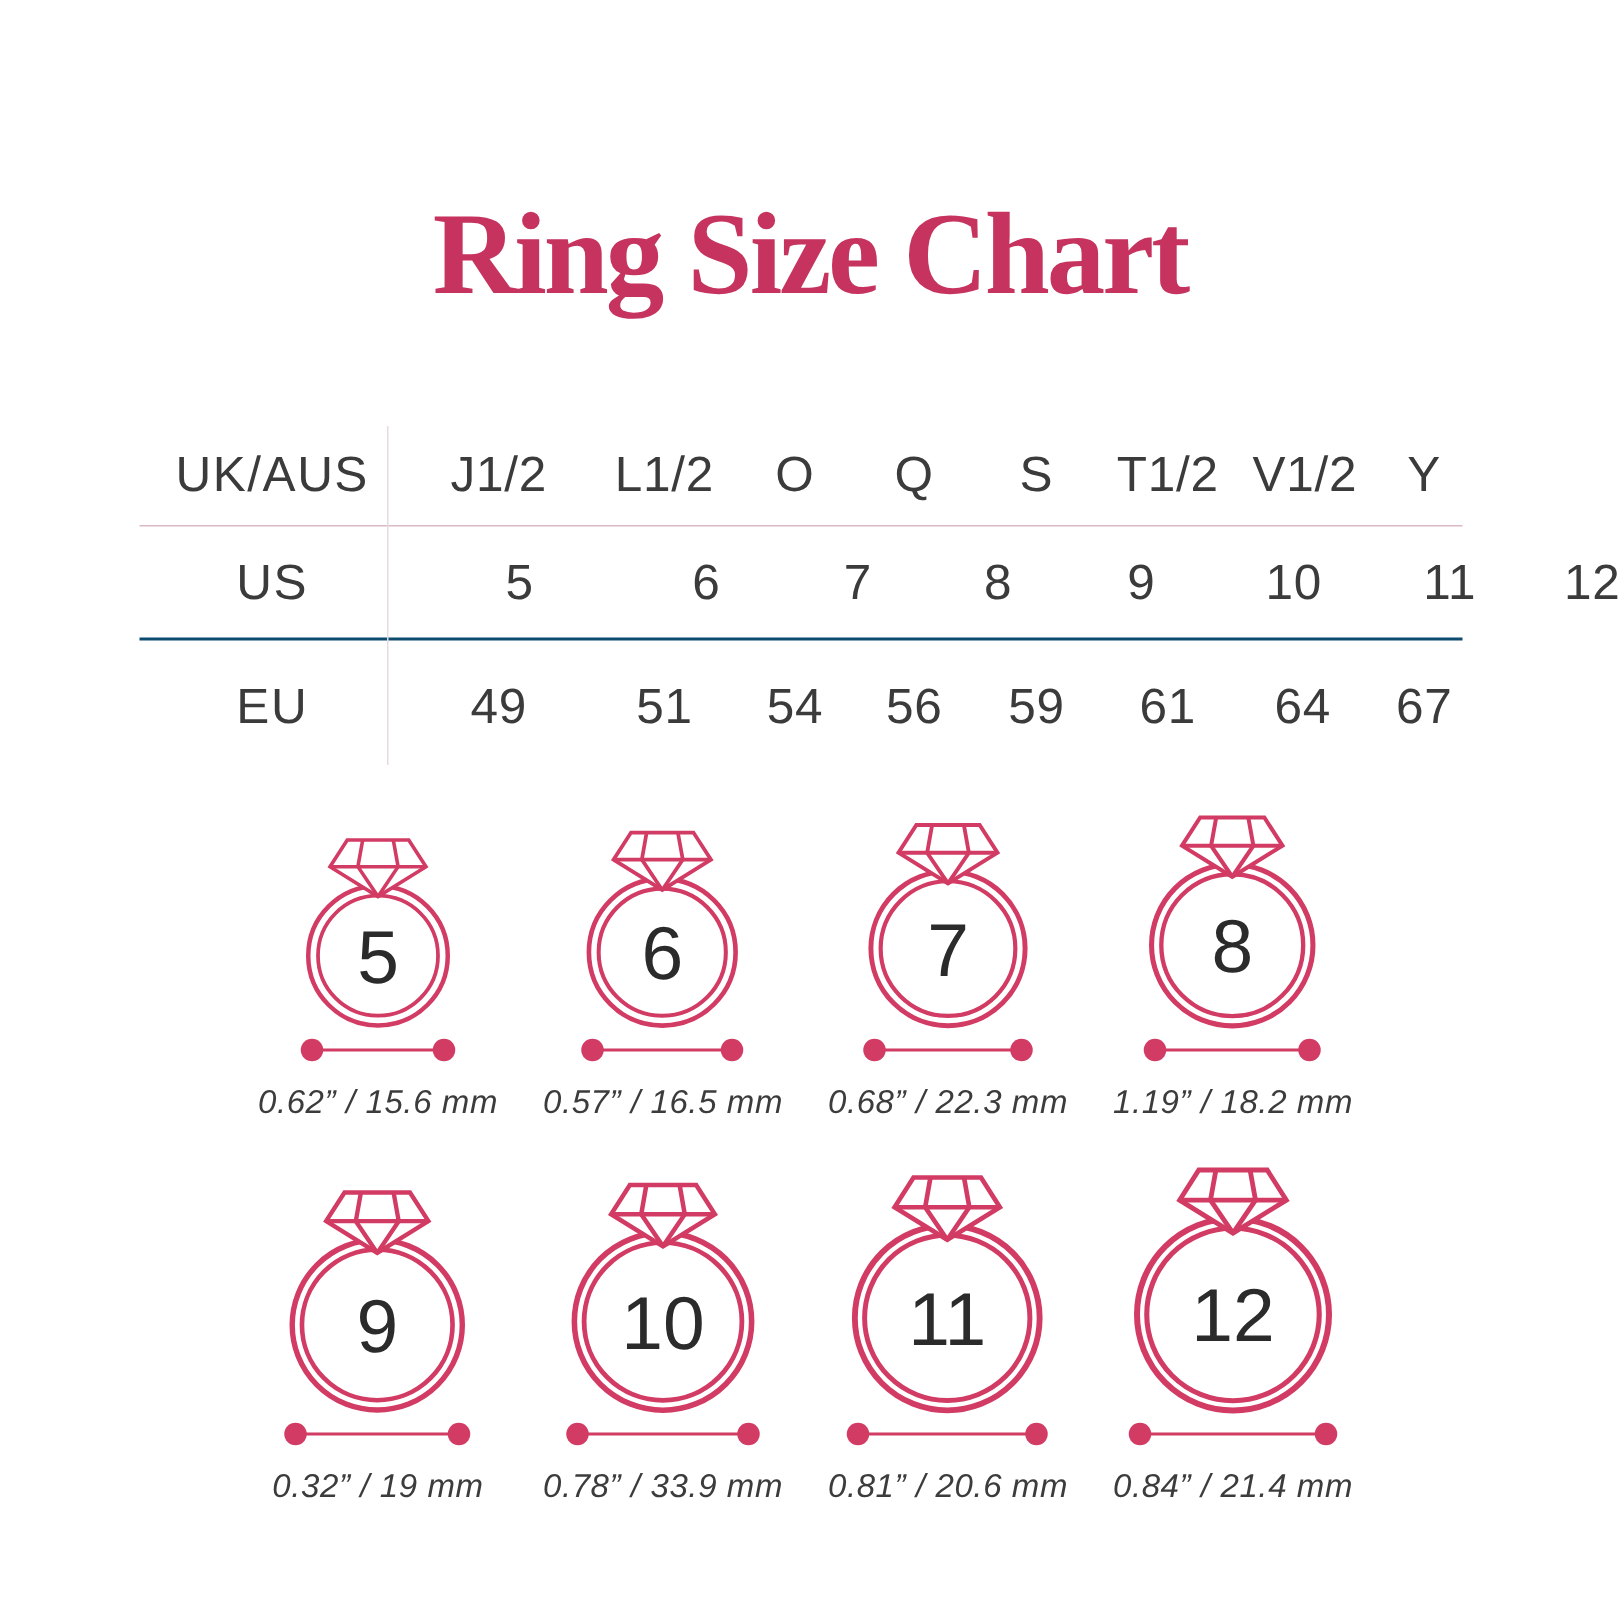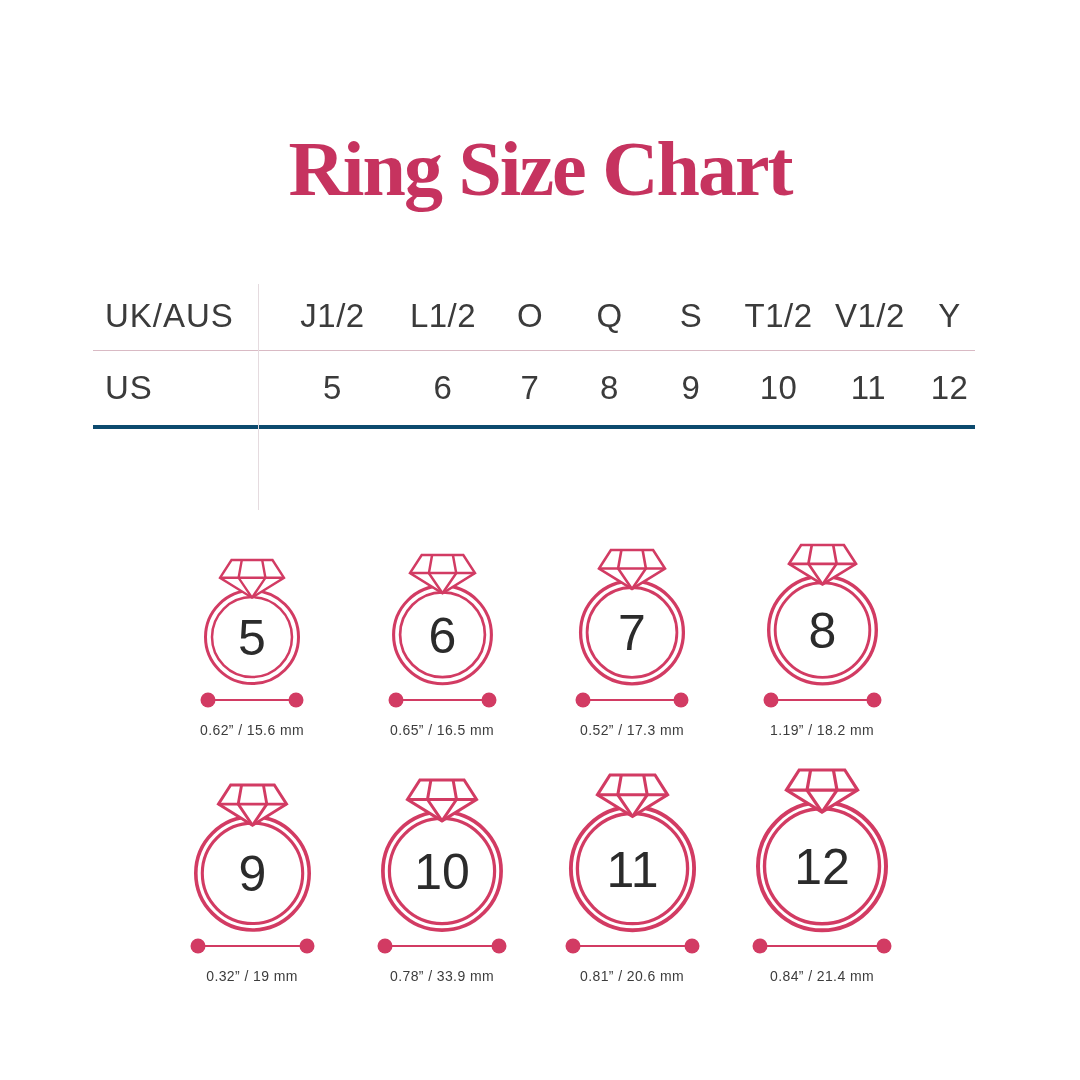--- a/index.html
+++ b/index.html
@@ -13,35 +13,35 @@
     font-family:"Liberation Serif",serif;font-weight:bold;font-size:78px;
     letter-spacing:-2px;color:#C6335F;
   }
   
   .size-table{position:absolute;left:93px;top:270px;width:882px;}
   .trow{
     display:grid;align-items:center;
     grid-template-columns:165px 127px 94px 80px 79px 84px 91px 89px 73px;
   }
   .trow.r1{height:68px;border-bottom:1px solid #d9bac4;}
-  .trow.r2{height:74px;border-bottom:4px solid #0c4a6e;}
+  .trow.r2{height:74px;border-bottom:2px solid #0c4a6e;gap:14px;}
   .trow.r3{height:88px;}
   .tlabel{
-    font-size:33px;color:#3b3b3b;text-align:left;padding-left:12px;letter-spacing:1px;
+    font-size:33px;color:#3b3b3b;text-align:center;padding-left:12px;letter-spacing:1px;
   }
   .tval{font-size:33px;color:#3b3b3b;text-align:center;letter-spacing:0.5px;padding-left:22px;}
   .vline{position:absolute;left:165px;top:2px;width:1px;height:226px;background:#e5dbdf;}
   
   .rings{position:absolute;left:157px;top:531px;width:760px;}
   .ring-row{display:grid;grid-template-columns:repeat(4,190px);justify-items:center;align-items:end;}
   .ring-row + .ring-row{margin-top:30px;}
   .ring-cell{display:flex;flex-direction:column;align-items:center;}
   .ring-cell .measure{margin-top:3px;}
   .ring-label{
-    margin-top:13px;font-size:14px;color:#3c3c3c;letter-spacing:0.4px;white-space:nowrap;
+    margin-top:13px;font-size:22px;color:#3c3c3c;letter-spacing:0.4px;white-space:nowrap;font-style:italic;
   }
 </style>
 </head>
 <body>
 
 <div class="canvas">
 
   <div class="title">Ring Size Chart</div>
 
   <div class="size-table">
@@ -64,20 +64,31 @@
       <div class="tval">5</div>
       <div class="tval">6</div>
       <div class="tval">7</div>
       <div class="tval">8</div>
       <div class="tval">9</div>
       <div class="tval">10</div>
       <div class="tval">11</div>
       <div class="tval">12</div>
     </div>
 
+    <div class="trow r3">
+      <div class="tlabel">EU</div>
+      <div class="tval">49</div>
+      <div class="tval">51</div>
+      <div class="tval">54</div>
+      <div class="tval">56</div>
+      <div class="tval">59</div>
+      <div class="tval">61</div>
+      <div class="tval">64</div>
+      <div class="tval">67</div>
+    </div>
   </div>
 
   <div class="rings">
     <div class="ring-row" id="ring-row-1">
         <div class="ring-cell">
           <svg width="108" height="130" viewBox="0 0 108 130" xmlns="http://www.w3.org/2000/svg">
             <circle cx="54" cy="79.1" r="46.5" fill="#fff" stroke="#D23B63" stroke-width="3.0"></circle>
             <circle cx="54" cy="79.1" r="40.0" fill="#fff" stroke="#D23B63" stroke-width="2.5"></circle>
             <g stroke="#D23B63" stroke-width="2.4" stroke-linejoin="miter" fill="#fff">
               <polygon points="33.5,2.0 74.5,2.0 86.0,19.8 54.0,39.7 22.0,19.8"></polygon>
@@ -104,40 +115,40 @@
               <polyline fill="none" points="46.1,2.0 42.9,20.1 56.5,40.3"></polyline>
               <polyline fill="none" points="66.9,2.0 70.2,20.1 56.5,40.3"></polyline>
             </g>
             <text x="56.5" y="82.8" text-anchor="middle" dominant-baseline="central" font-family="Liberation Sans, sans-serif" font-size="50" fill="#2b2b2b">6</text>
           </svg>
           <svg class="measure" width="109" height="18" viewBox="0 0 109 18" xmlns="http://www.w3.org/2000/svg">
             <line x1="8" y1="9" x2="101" y2="9" stroke="#D23B63" stroke-width="2"></line>
             <circle cx="8" cy="9" r="7.5" fill="#D23B63"></circle>
             <circle cx="101" cy="9" r="7.5" fill="#D23B63"></circle>
           </svg>
-          <div class="ring-label">0.65” / 16.5 mm</div>
+          <div class="ring-label">0.57” / 16.5 mm</div>
         </div>
         <div class="ring-cell">
           <svg width="118" height="140" viewBox="0 0 118 140" xmlns="http://www.w3.org/2000/svg">
             <circle cx="59" cy="84.4" r="51.4" fill="#fff" stroke="#D23B63" stroke-width="3.3"></circle>
             <circle cx="59" cy="84.4" r="44.9" fill="#fff" stroke="#D23B63" stroke-width="2.8"></circle>
             <g stroke="#D23B63" stroke-width="2.6" stroke-linejoin="miter" fill="#fff">
               <polygon points="37.9,2.0 80.1,2.0 92.0,20.5 59.0,40.9 26.0,20.5"></polygon>
               <line x1="26.0" y1="20.5" x2="92.0" y2="20.5"></line>
               <polyline fill="none" points="48.4,2.0 45.1,20.5 59.0,40.9"></polyline>
               <polyline fill="none" points="69.6,2.0 72.9,20.5 59.0,40.9"></polyline>
             </g>
             <text x="59" y="85.4" text-anchor="middle" dominant-baseline="central" font-family="Liberation Sans, sans-serif" font-size="50" fill="#2b2b2b">7</text>
           </svg>
           <svg class="measure" width="114" height="18" viewBox="0 0 114 18" xmlns="http://www.w3.org/2000/svg">
             <line x1="8" y1="9" x2="106" y2="9" stroke="#D23B63" stroke-width="2"></line>
             <circle cx="8" cy="9" r="7.5" fill="#D23B63"></circle>
             <circle cx="106" cy="9" r="7.5" fill="#D23B63"></circle>
           </svg>
-          <div class="ring-label">0.52” / 17.3 mm</div>
+          <div class="ring-label">0.68” / 22.3 mm</div>
         </div>
         <div class="ring-cell">
           <svg width="123" height="145" viewBox="0 0 123 145" xmlns="http://www.w3.org/2000/svg">
             <circle cx="61.5" cy="87.1" r="53.8" fill="#fff" stroke="#D23B63" stroke-width="3.4"></circle>
             <circle cx="61.5" cy="87.1" r="47.3" fill="#fff" stroke="#D23B63" stroke-width="2.9"></circle>
             <g stroke="#D23B63" stroke-width="2.7" stroke-linejoin="miter" fill="#fff">
               <polygon points="40.1,2.0 82.9,2.0 95.0,20.8 61.5,41.5 28.0,20.8"></polygon>
               <line x1="28.0" y1="20.8" x2="95.0" y2="20.8"></line>
               <polyline fill="none" points="50.8,2.0 47.4,20.8 61.5,41.5"></polyline>
               <polyline fill="none" points="72.2,2.0 75.6,20.8 61.5,41.5"></polyline>

